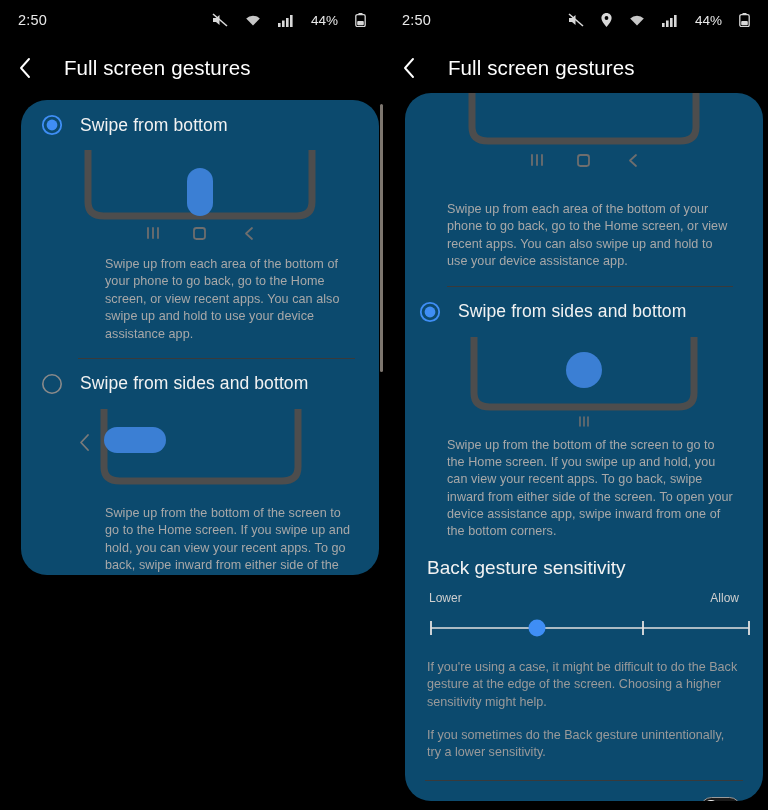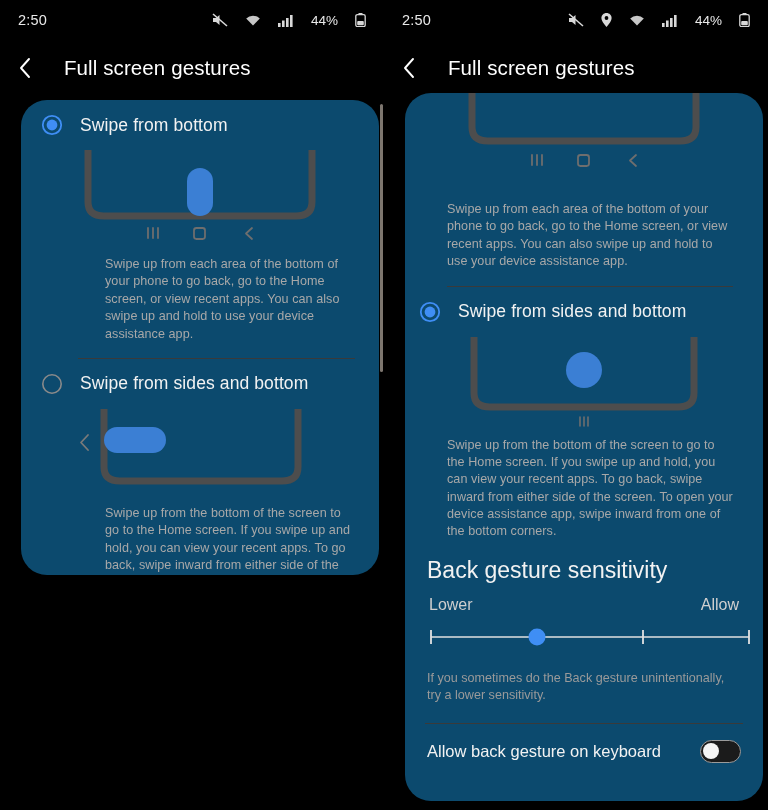--- a/index.html
+++ b/index.html
@@ -63,26 +63,26 @@
   .divider {
     height: 1px; background: #3a3a3a; margin: 15px 24px 0 57px;
   }
 
   
   .illus { position: relative; margin: 6px 0 8px 0; }
   .illus svg { display: block; margin: 0 auto; }
 
   
   .section-title {
-    color: #f2f2f2; font-size: 23px; padding: 16px 16px 0 22px;
+    color: #f2f2f2; font-size: 19px; padding: 16px 16px 0 22px;
   }
   .slider-labels {
     display: flex; justify-content: space-between;
     padding: 12px 24px 0 24px;
-    color: #cfcfcf; font-size: 16px;
+    color: #cfcfcf; font-size: 12px;
   }
   .slider-wrap { padding: 10px 20px 0 20px; }
   .help-text {
     color: #9a9a9a; font-size: 12.6px; line-height: 1.38;
     padding: 14px 24px 0 22px;
   }
   .help-text.second { padding-top: 16px; }
 
   .toggle-divider {
     height: 1px; background: #3a3a3a; margin: 18px 20px 0 20px;
@@ -320,20 +320,21 @@
         <div class="slider-wrap">
           <svg width="330" height="26" viewBox="0 0 330 26">
             <line x1="6" y1="13" x2="324" y2="13" stroke="#e2e2e2" stroke-width="1.6"></line>
             <line x1="6" y1="6" x2="6" y2="20" stroke="#e2e2e2" stroke-width="1.8"></line>
             <line x1="112" y1="6" x2="112" y2="20" stroke="#e2e2e2" stroke-width="1.8" opacity="0"></line>
             <line x1="218" y1="6" x2="218" y2="20" stroke="#e2e2e2" stroke-width="1.8"></line>
             <line x1="324" y1="6" x2="324" y2="20" stroke="#e2e2e2" stroke-width="1.8"></line>
             <circle cx="112" cy="13" r="8.5" fill="#3f8ef5"></circle>
           </svg>
         </div>
+        <div class="help-text">If you're using a case, it might be difficult to do the Back gesture at the edge of the screen. Choosing a higher sensitivity might help.</div>
         <div class="help-text second">If you sometimes do the Back gesture unintentionally, try a lower sensitivity.</div>
       </div>
 
       <div class="toggle-divider"></div>
 
       <div class="toggle-row">
         <span class="toggle-label">Allow back gesture on keyboard</span>
         <span class="switch">
           <span class="knob"></span>
         </span>

